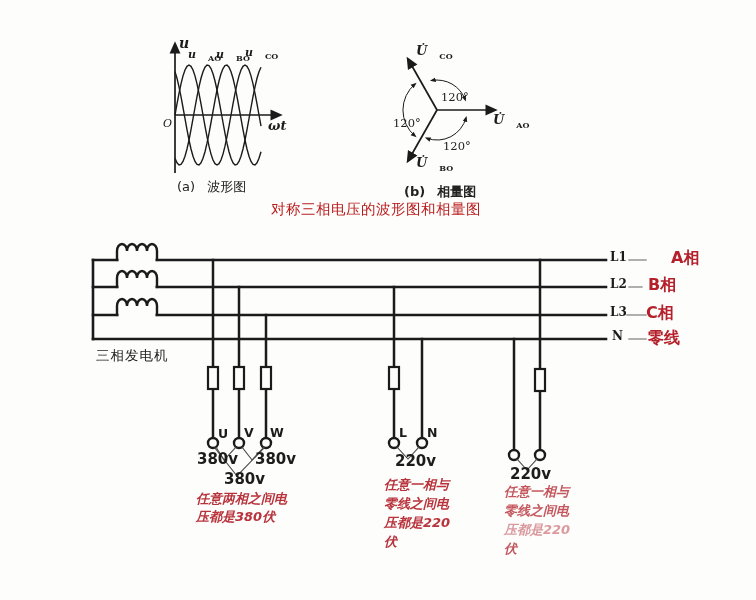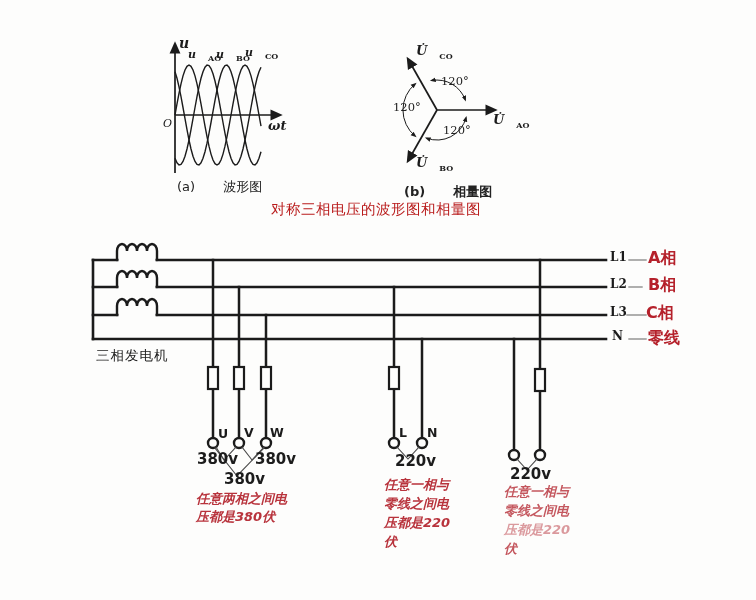--- a/index.html
+++ b/index.html
@@ -7,23 +7,23 @@
     width:756px;height:600px;background:#fdfdfc;overflow:hidden;
     font-family:"DejaVu Sans","Liberation Sans",sans-serif;
   }
   #stage{position:relative;width:756px;height:600px;background:#fdfdfc;}
   #stage svg{position:absolute;left:0;top:0;}
   .lbl{position:absolute;white-space:nowrap;color:#1b1b1b;line-height:1.15;}
   .math{font-family:"DejaVu Serif","Liberation Serif",serif;font-style:italic;}
   .curve-lbl{font-size:11px;font-weight:bold;}
   .curve-lbl sub,.vec-lbl sub{font-size:8px;font-style:normal;font-weight:bold;padding-left:12px;}
   .vec-lbl{font-size:13px;font-weight:bold;}
-  .angle-lbl{font-family:"DejaVu Serif","Liberation Serif",serif;font-size:11.5px;color:#222;}
+  .angle-lbl{font-family:"DejaVu Serif","Liberation Serif",serif;font-size:11.5px;color:#222;margin-top:16px;}
   .caption{font-size:13px;color:#222;}
-  .caption .cap-txt{margin-left:28px;}
+  .caption .cap-txt{margin-left:12px;}
   .fig-title{font-size:14.5px;color:#b91c1c;letter-spacing:0.5px;}
   .busid{font-family:"DejaVu Serif","Liberation Serif",serif;font-size:12px;font-weight:bold;}
   .phase{font-size:16px;font-weight:bold;color:#b5212b;}
   .term{font-size:12.5px;font-weight:bold;}
   .volt{font-size:15px;font-weight:bold;color:#1c1c1c;}
   .note{font-size:13px;font-weight:bold;color:#b8333c;font-style:italic;}
   .note div{line-height:18px;}
   .note2 div,.note3 div{line-height:19px;}
   .note3{opacity:.82;}
   .note3 .fade-line{opacity:.6;}
@@ -144,21 +144,21 @@
 
   <div class="lbl fig-title" style="left:271px;top:201px;">对称三相电压的波形图和相量图</div>
 
   <div class="lbl genlbl" style="left:96px;top:348px;">三相发电机</div>
 
   <div class="lbl busid" style="left:610px;top:251px;">L1</div>
   <div class="lbl busid" style="left:610px;top:278px;">L2</div>
   <div class="lbl busid" style="left:610px;top:306px;">L3</div>
   <div class="lbl busid" style="left:612px;top:330px;">N</div>
 
-  <div class="lbl phase" style="left:648px;top:249px;text-align:center;">A相</div>
+  <div class="lbl phase" style="left:671px;top:249px;text-align:center;">A相</div>
   <div class="lbl phase" style="left:648px;top:276px;">B相</div>
   <div class="lbl phase" style="left:646px;top:304px;">C相</div>
   <div class="lbl phase" style="left:648px;top:329px;">零线</div>
 
   <div class="lbl term" style="left:218px;top:427px;">U</div>
   <div class="lbl term" style="left:244px;top:426px;">V</div>
   <div class="lbl term" style="left:270px;top:426px;">W</div>
   <div class="lbl term" style="left:399px;top:426px;">L</div>
   <div class="lbl term" style="left:427px;top:426px;">N</div>
 

